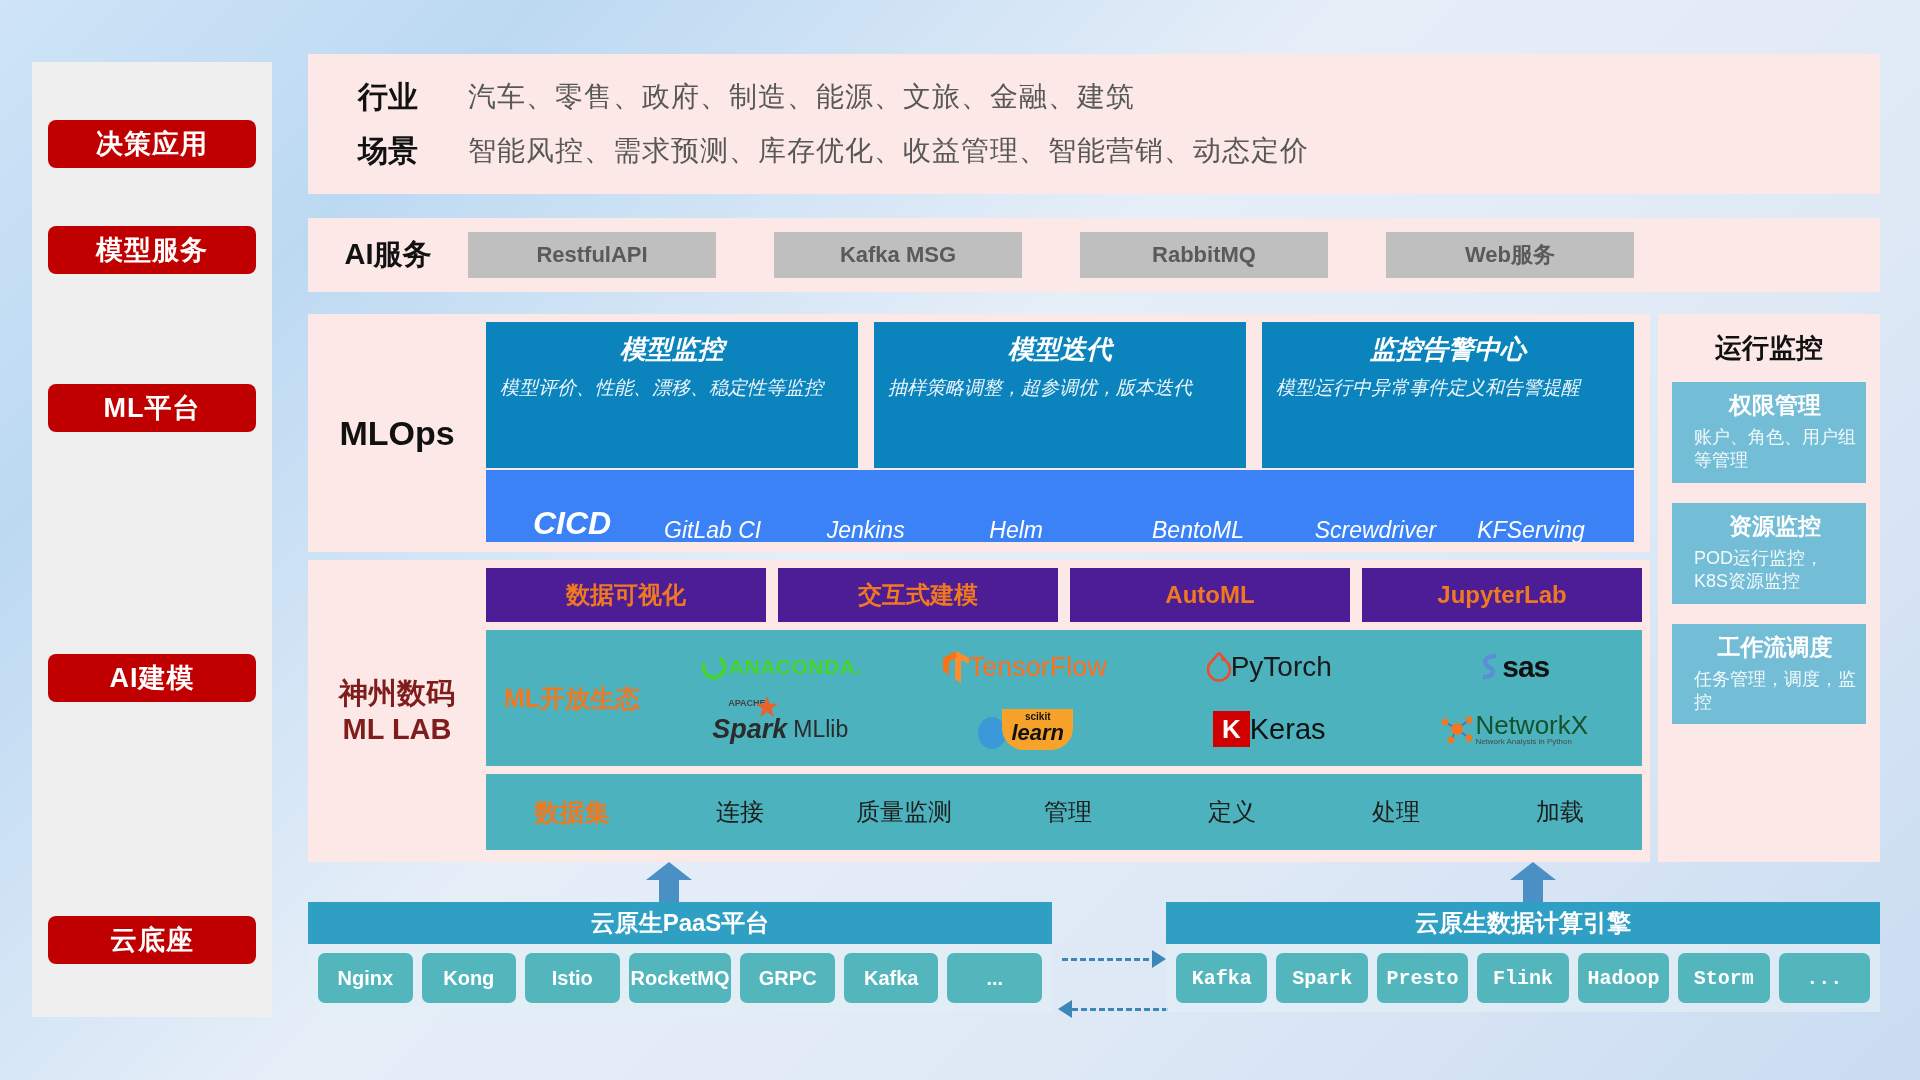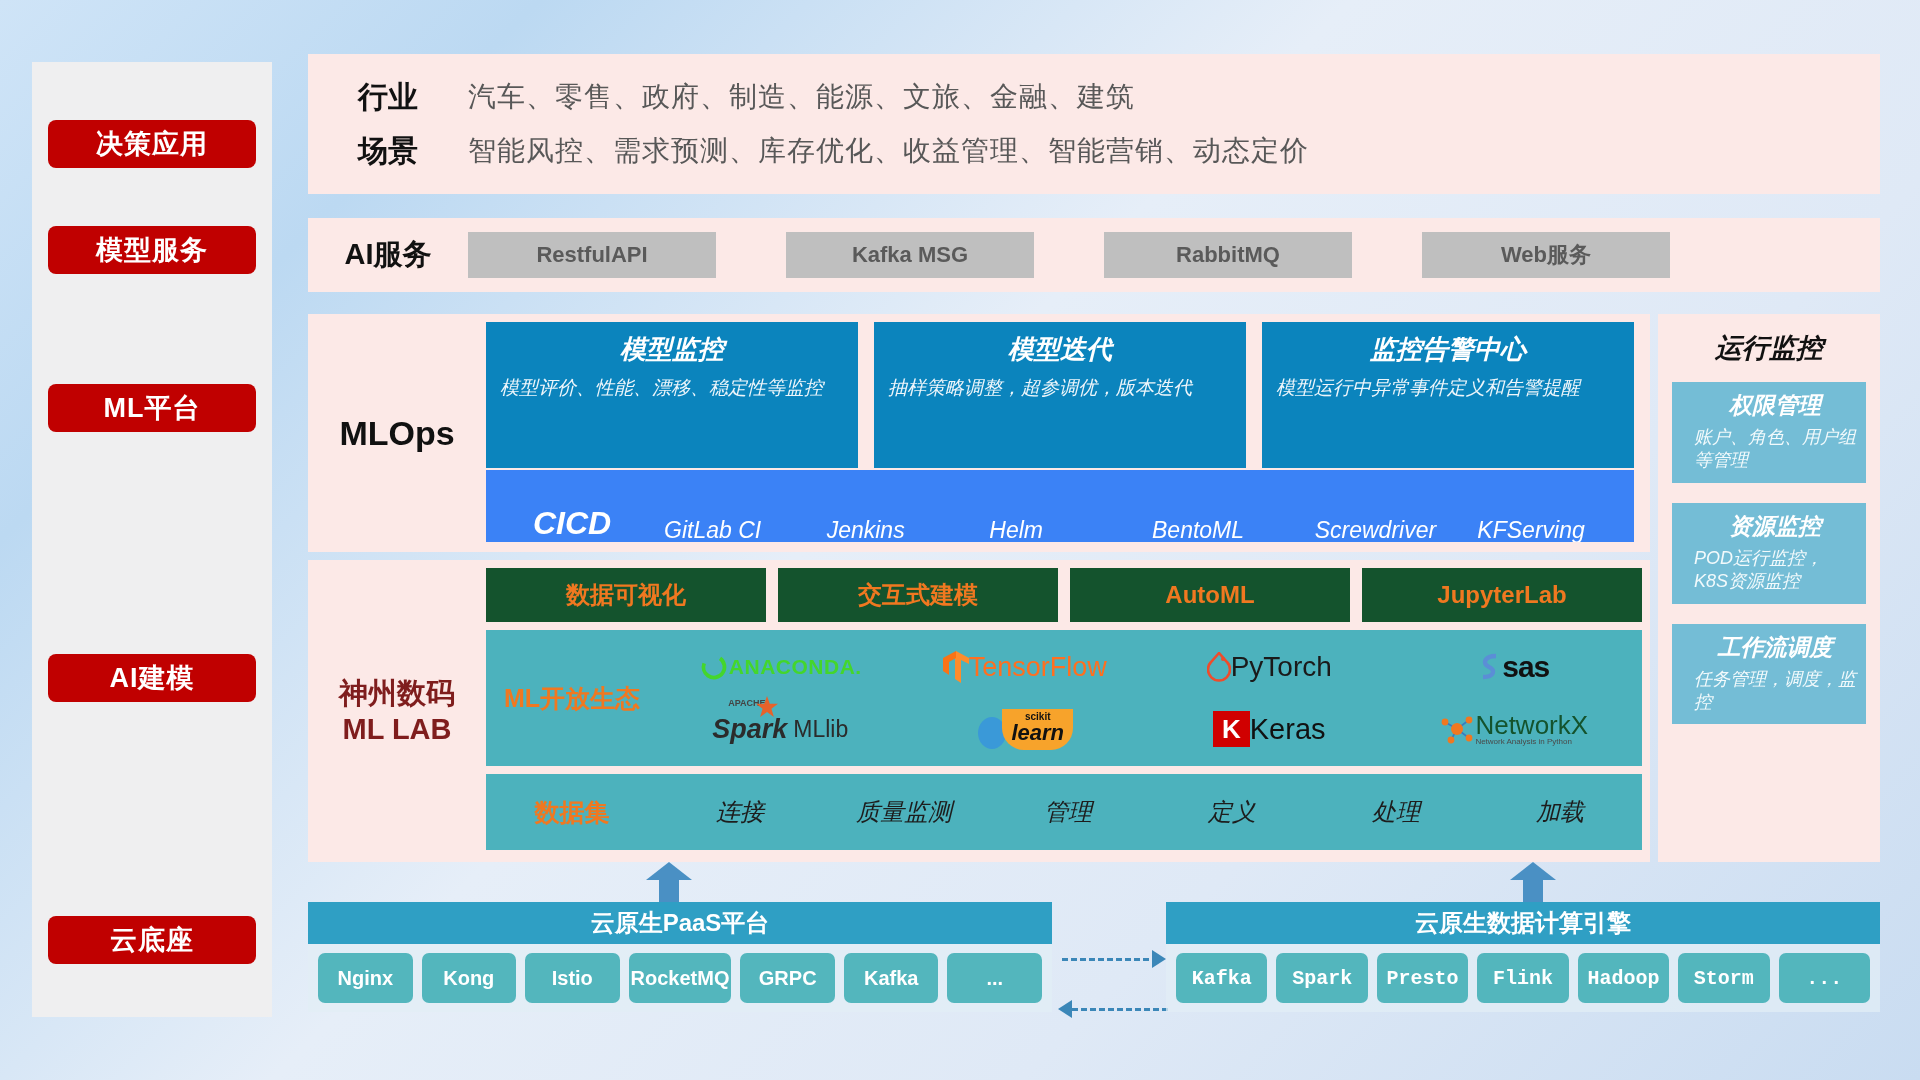--- a/index.html
+++ b/index.html
@@ -45,21 +45,21 @@
   
   #band-ai {
     position: absolute; left: 308px; top: 218px; width: 1572px; height: 74px;
     background: #fce9e7;
     display: flex; align-items: center;
   }
   .ai-key {
     width: 160px; flex: 0 0 160px; text-align: center;
     font-size: 29px; font-weight: 700; color: #111;
   }
-  .ai-items { flex: 1; display: flex; gap: 12px; padding-right: 10px; }
+  .ai-items { flex: 1; display: flex; gap: 0; padding-right: 10px; }
   .ai-chip {
     background: #bfbfbf; color: #5a5a5a;
     height: 46px; width: 248px; margin-right: 58px;
     display: flex; align-items: center; justify-content: center;
     font-size: 22px; font-weight: 600;
   }
   .ai-chip:last-child { margin-right: 0; }
 
   
   #band-mlops {
@@ -89,21 +89,21 @@
     font-size: 32px; font-weight: 700; width: 172px; flex: 0 0 172px; text-align: center;
   }
   .cicd-item {
     font-size: 23px; flex: 1; padding-left: 6px;
     line-height: 1.05; max-height: 48px; overflow: hidden; word-break: break-all;
   }
 
   
   #band-monitor {
     position: absolute; left: 1658px; top: 314px; width: 222px; height: 548px;
-    background: #fce9e7; padding: 10px 14px; font-style: italic;
+    background: #fce9e7; padding: 10px 14px;
   }
   #band-monitor h3 {
     font-size: 27px; font-weight: 700; color: #111; text-align: center;
     margin: 6px 0 16px 0;
   }
   .mon-card {
     background: #74bdd6; color: #fff; padding: 8px 10px 10px 22px; margin-bottom: 20px;
   }
   .mon-card h5 { font-size: 23px; font-weight: 700; text-align: center; margin-bottom: 5px; }
   .mon-card p { font-size: 18px; line-height: 1.3; color: #f2fafc; }
@@ -115,21 +115,21 @@
     display: flex; align-items: stretch;
   }
   .lab-key {
     width: 178px; flex: 0 0 178px;
     display: flex; flex-direction: column; align-items: center; justify-content: center;
     font-size: 29px; font-weight: 700; color: #7f1d1d; line-height: 1.25;
   }
   .lab-right { flex: 1; display: flex; flex-direction: column; padding: 8px 8px 8px 0; }
   .lab-tools { display: flex; gap: 12px; height: 54px; }
   .lab-tool {
-    flex: 1; background: #14532d; color: #f07820; font-size: 24px; font-weight: 700;
+    flex: 1; background: #4c1d95; color: #f07820; font-size: 24px; font-weight: 700;
     display: flex; align-items: center; justify-content: center;
   }
   .lab-eco {
     margin-top: 8px; height: 136px; background: #4cb2bd; display: flex; align-items: center;
   }
   .eco-label {
     width: 172px; flex: 0 0 172px; text-align: center;
     font-size: 25px; font-weight: 700; color: #f07820;
   }
   .eco-logos {
@@ -138,21 +138,21 @@
   }
   .logo { display: flex; align-items: center; justify-content: center; height: 62px; }
   .lab-data {
     margin-top: 8px; height: 76px; background: #4cb2bd; display: flex; align-items: center;
   }
   .data-label {
     width: 172px; flex: 0 0 172px; text-align: center;
     font-size: 25px; font-weight: 700; color: #f07820;
   }
   .data-item {
-    flex: 1; text-align: center; font-size: 24px; color: #1d1d1d; font-style: italic;
+    flex: 1; text-align: center; font-size: 24px; color: #1d1d1d;
   }
 
   
   .cloud-group { position: absolute; }
   .cloud-head {
     background: #2f9fc4; color: #fff; height: 42px;
     display: flex; align-items: center; justify-content: center;
     font-size: 24px; font-weight: 600;
   }
   .cloud-body {

